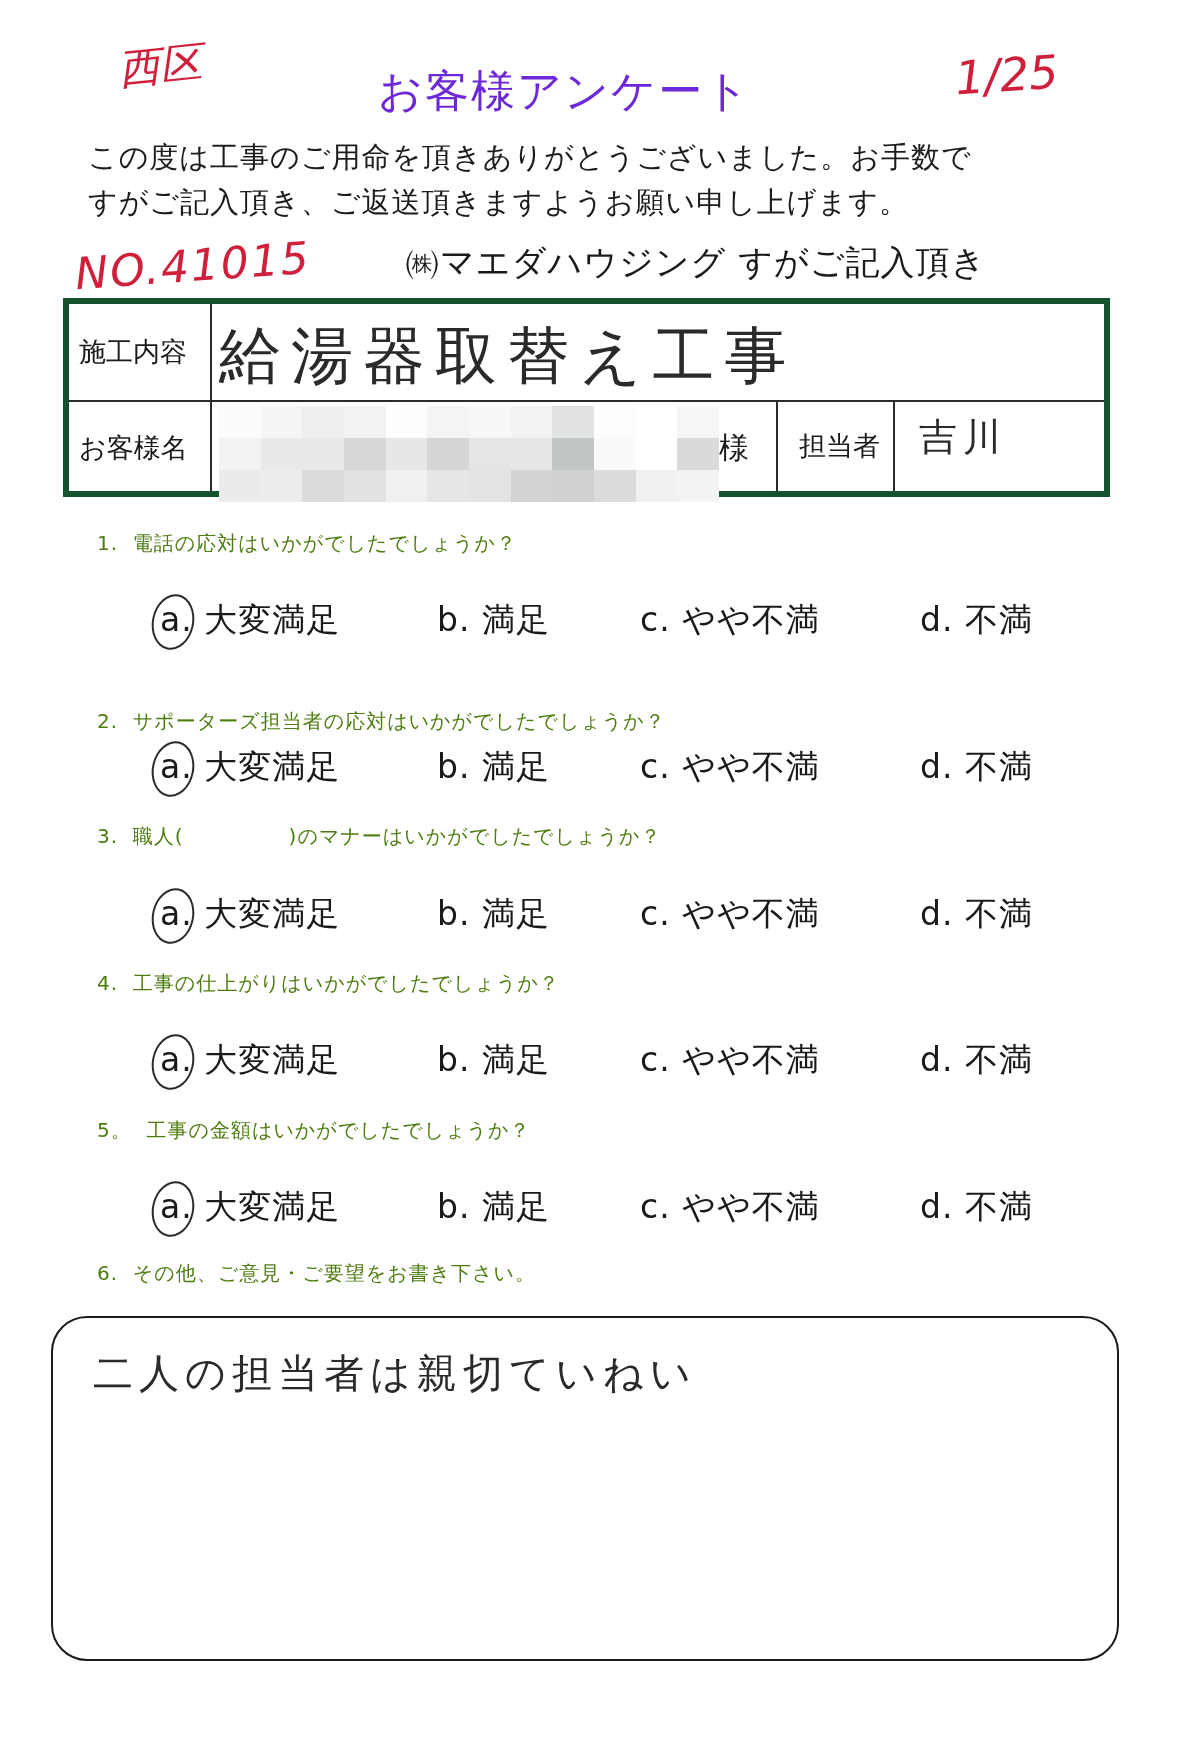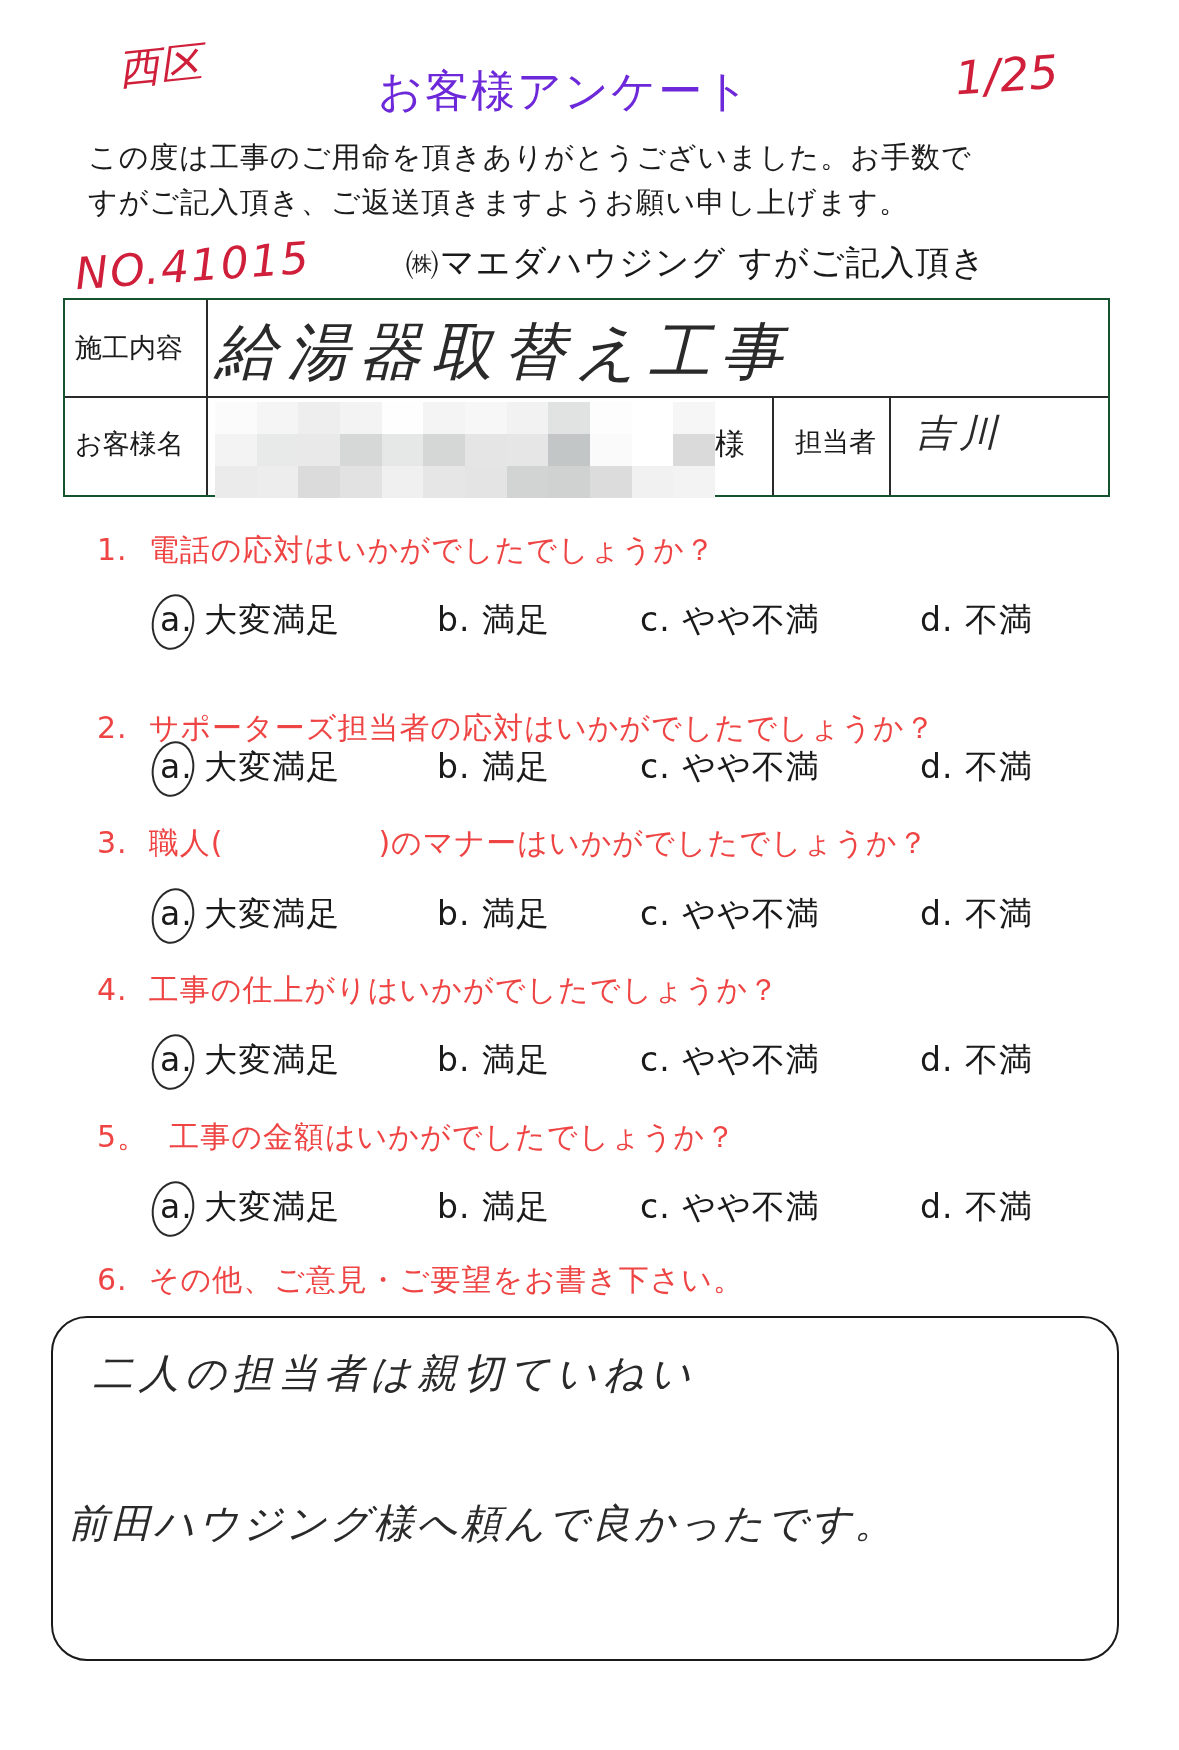--- a/index.html
+++ b/index.html
@@ -2,40 +2,40 @@
 <html><head>
   <meta charset="utf-8">
   <style>
     html, body { margin: 0; padding: 0; }
     body {
       width: 1179px; height: 1750px; background: #ffffff; position: relative; overflow: hidden;
       font-family: "DejaVu Sans", "Liberation Sans", sans-serif; color: #1a1a1a;
     }
     .abs { position: absolute; white-space: nowrap; }
     .red { color: #cf1f3a; font-family: "DejaVu Sans", sans-serif; font-style: italic; }
-    .hand { font-family: "DejaVu Serif", serif; color: #2a2a2a; font-style: italic; letter-spacing: 6px; }
+    .hand { font-family: "DejaVu Serif", serif; color: #2a2a2a; letter-spacing: 6px; }
     .title { left: 378px; top: 62px; font-size: 44px; letter-spacing: 2px; color: #6d28d9; }
     .intro { left: 88px; font-size: 29px; letter-spacing: 1px; color: #1c1c1c; }
     .company { left: 405px; top: 240px; font-size: 34px; letter-spacing: 1px; }
     .stamp-ward { left: 118px; top: 38px; font-size: 42px; transform: rotate(-6deg); }
     .stamp-date { left: 955px; top: 48px; font-size: 46px; transform: rotate(-4deg); }
     .stamp-no { left: 75px; top: 240px; font-size: 44px; transform: rotate(-4deg); letter-spacing: 2px; }
 
     
-    .tbl { position: absolute; left: 63px; top: 298px; width: 1047px; height: 199px; border: 2px solid #14532d; box-sizing: border-box; }
+    .tbl { position: absolute; left: 63px; top: 298px; width: 1047px; height: 199px; border: 6px solid #14532d; box-sizing: border-box; }
     .hline { position: absolute; left: 0; right: 0; top: 96px; height: 2px; background: #2a2a2a; }
     .vline { position: absolute; top: 0; bottom: 0; width: 2px; background: #2a2a2a; }
     .vline.lower { top: 96px; }
     .cell-label { position: absolute; font-size: 27px; color: #1a1a1a; }
     .mosaic { position: absolute; left: 150px; top: 102px; width: 500px; height: 96px; display: grid;
       grid-template-columns: repeat(12, 1fr); grid-template-rows: repeat(3, 1fr); }
     .mosaic span { display: block; }
 
     
-    .q { left: 97px; font-size: 30px; letter-spacing: 1px; color: #ef4444; }
+    .q { left: 97px; font-size: 20px; letter-spacing: 1px; color: #4d7c0f; }
     .opt { position: absolute; font-size: 33px; color: #1a1a1a; letter-spacing: 1px; }
     .circled::before {
       content: ""; position: absolute; left: -8px; top: -4px; width: 38px; height: 52px;
       border: 2.5px solid #2a2a2a; border-radius: 50%; transform: rotate(12deg);
     }
 
     
     .comment-box { position: absolute; left: 51px; top: 1316px; width: 1068px; height: 345px;
       border: 2.5px solid #1a1a1a; border-radius: 36px; box-sizing: border-box; }
     .comment-line { position: absolute; font-size: 40px; text-align: center; }
@@ -154,14 +154,13 @@
   <span class="opt" style="left:640px; top:1185px">c. やや不満</span>
   <span class="opt" style="left:920px; top:1185px">d. 不満</span>
 </div>
 
 <div class="abs q" style="top:1260px">
   <span>6.</span>&nbsp;&nbsp;<span>その他、ご意見・ご要望をお書き下さい。</span>
 </div>
 
 <div class="comment-box">
   <div class="comment-line hand" style="left:40px; top:28px">二人の担当者は親切ていねい</div>
-  <div class="comment-line hand" style="left:15px; top:178px; letter-spacing:3px">前田ハウジング様へ頼んで良かったです。</div>
 </div>
 
 </body></html>

